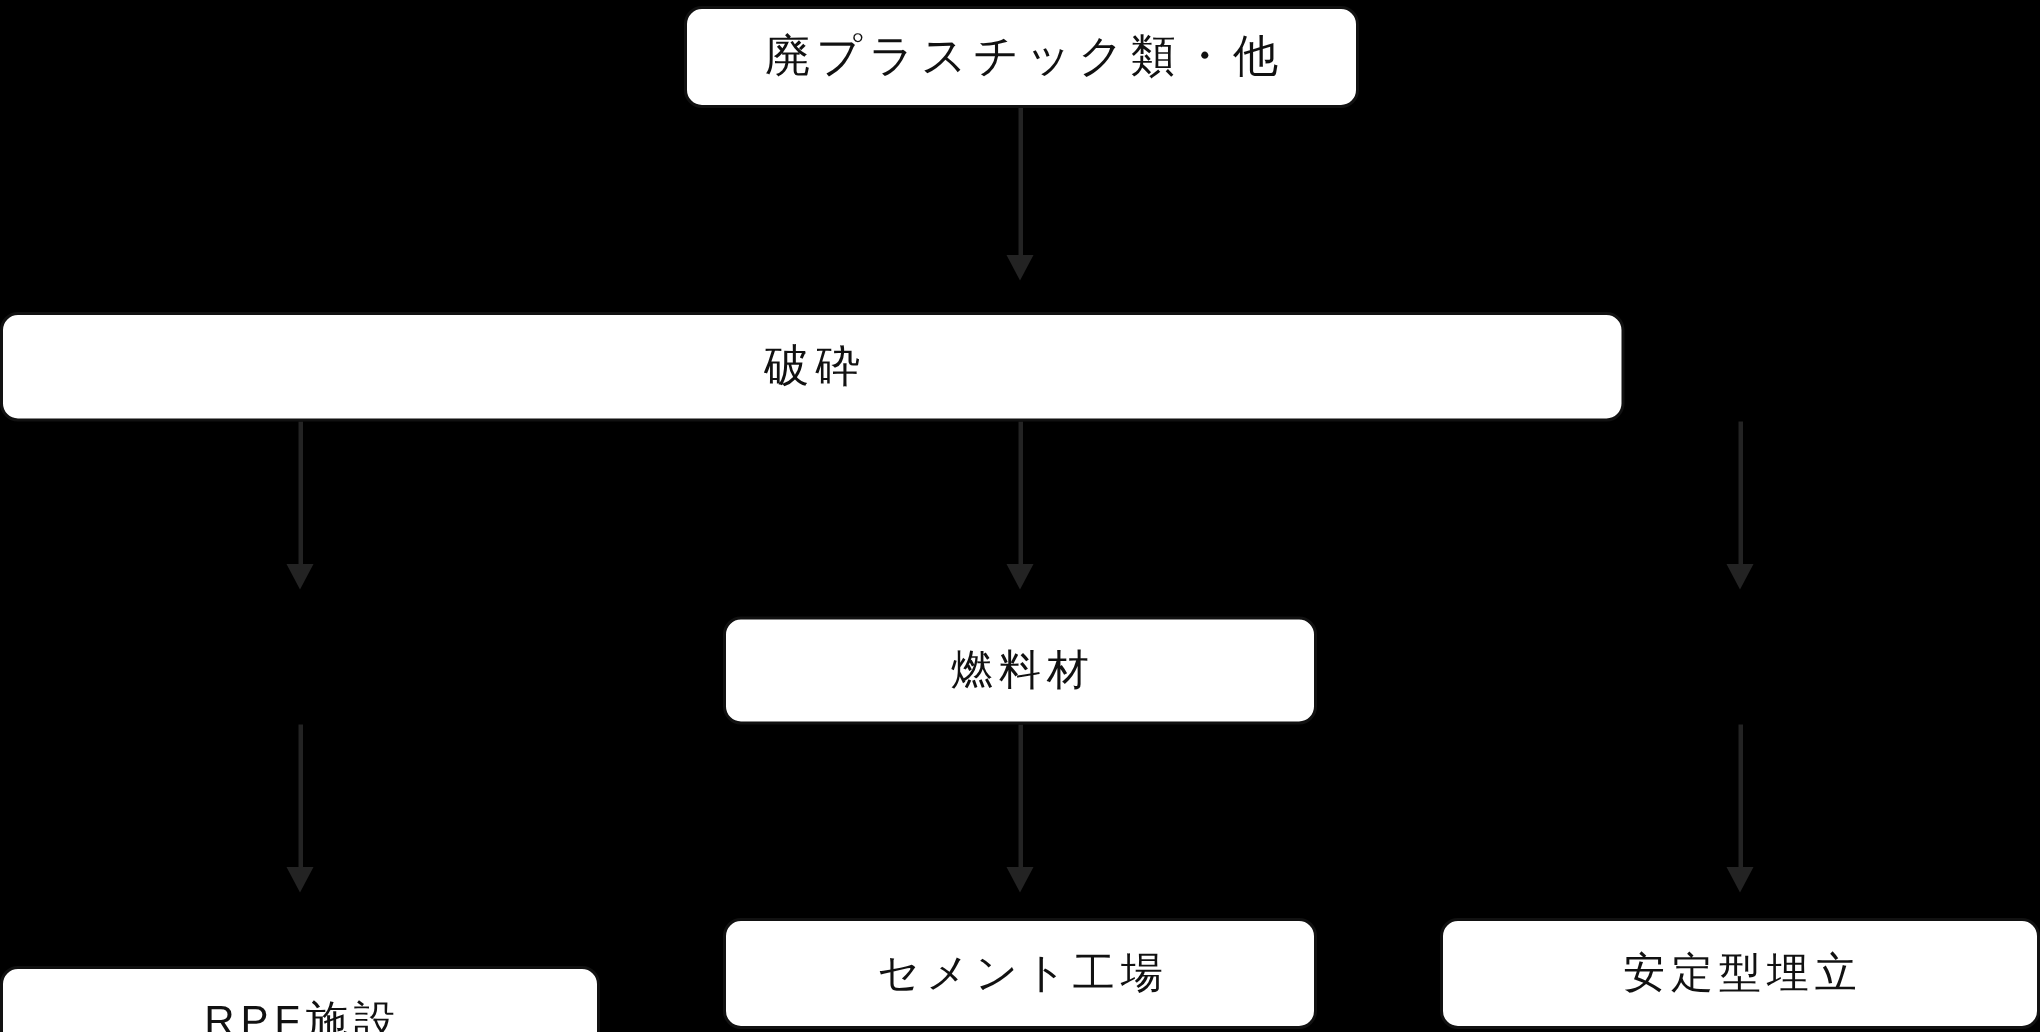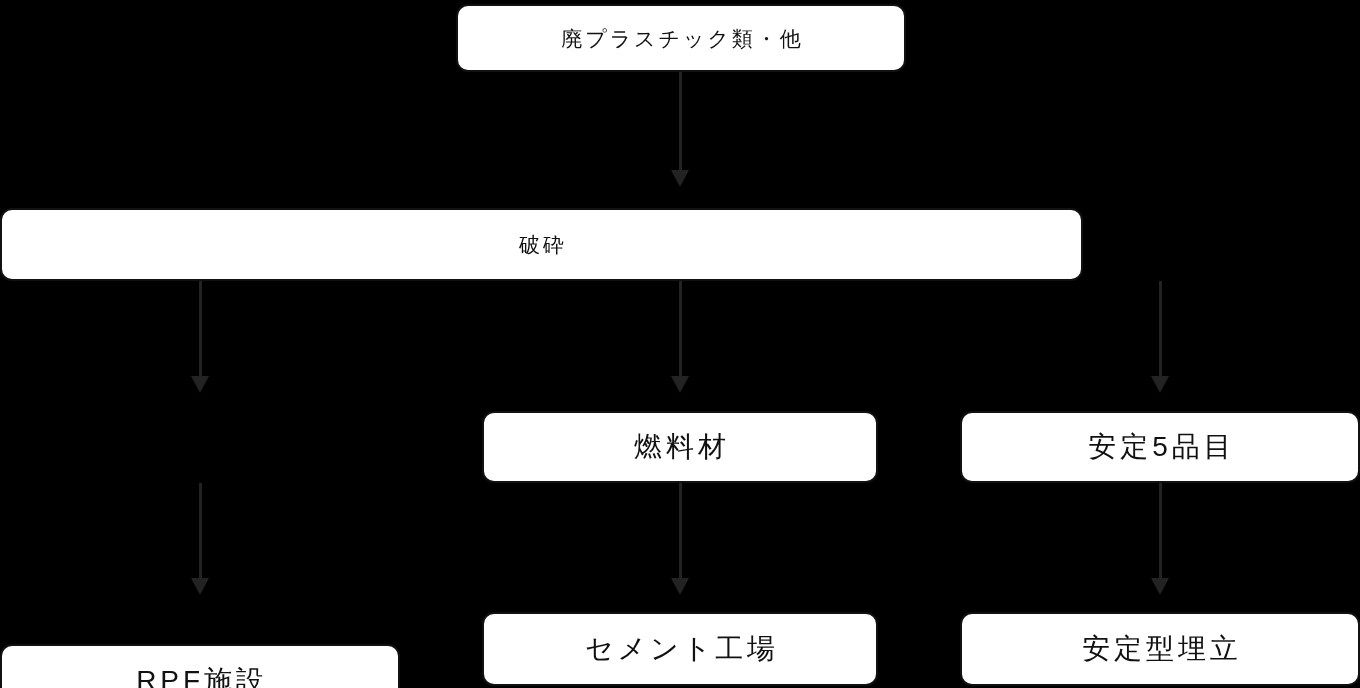--- a/index.html
+++ b/index.html
@@ -24,21 +24,21 @@
     display: flex;
     align-items: center;
     justify-content: center;
     color: #111111;
     letter-spacing: 0.14em;
     text-indent: 0.14em;
     font-weight: 500;
     line-height: 1;
     white-space: nowrap;
   }
-  .node-lg { font-size: 21px; }
+  .node-lg { font-size: 30px; }
   .node-md { font-size: 28px; }
 
   
   .arrow {
     position: absolute;
     width: 0;
   }
   .arrow .shaft {
     position: absolute;
     left: 50%;
@@ -99,21 +99,20 @@
     <div class="head"></div>
   </div>
 
   <div class="node node-lg" style="left:456px; top:4px; width:450px; height:68px;">廃プラスチック類・他</div>
 
   <div class="node node-lg" style="left:0px; top:208px; width:1083px; height:73px;">破砕</div>
 
 
   <div class="node node-md" style="left:482px; top:411px; width:396px; height:72px;">燃料材</div>
 
-  <div class="node node-md" style="left:960px; top:411px; width:400px; height:72px;">安定5品目</div>
 
   <div class="node node-md" style="left:0px; top:644px; width:400px; height:74px;">RPF施設</div>
 
   <div class="node node-md" style="left:482px; top:612px; width:396px; height:74px;">セメント工場</div>
 
   <div class="node node-md" style="left:960px; top:612px; width:400px; height:74px;">安定型埋立</div>
 
 </div>
 
 </body></html>

